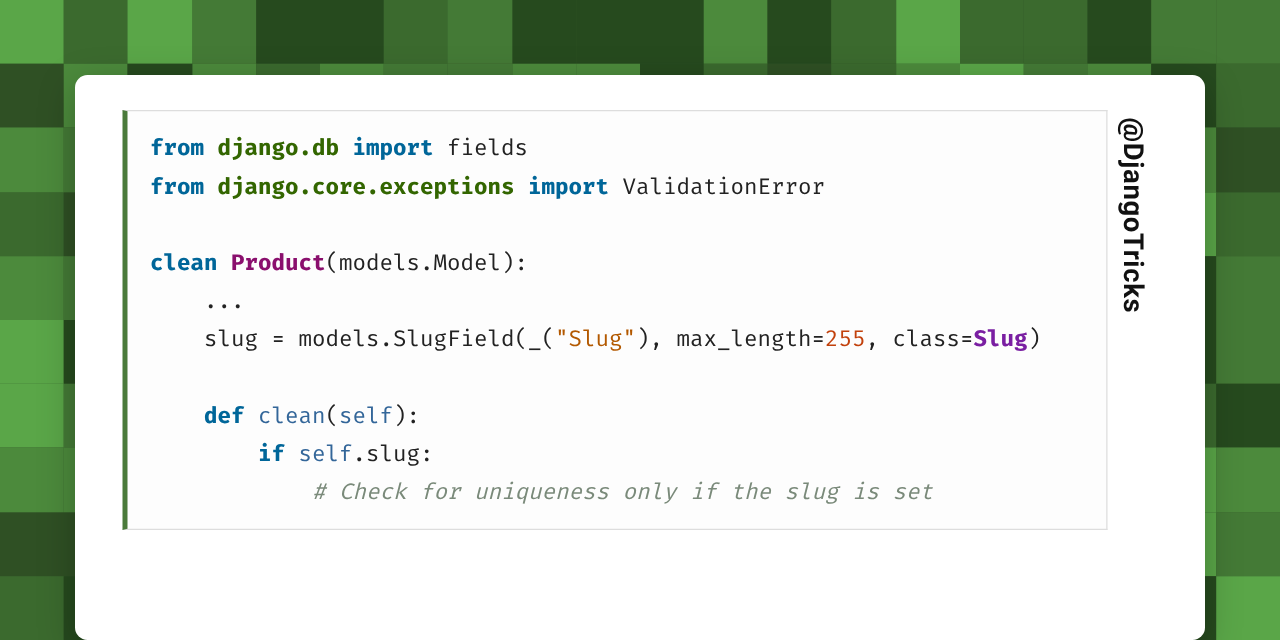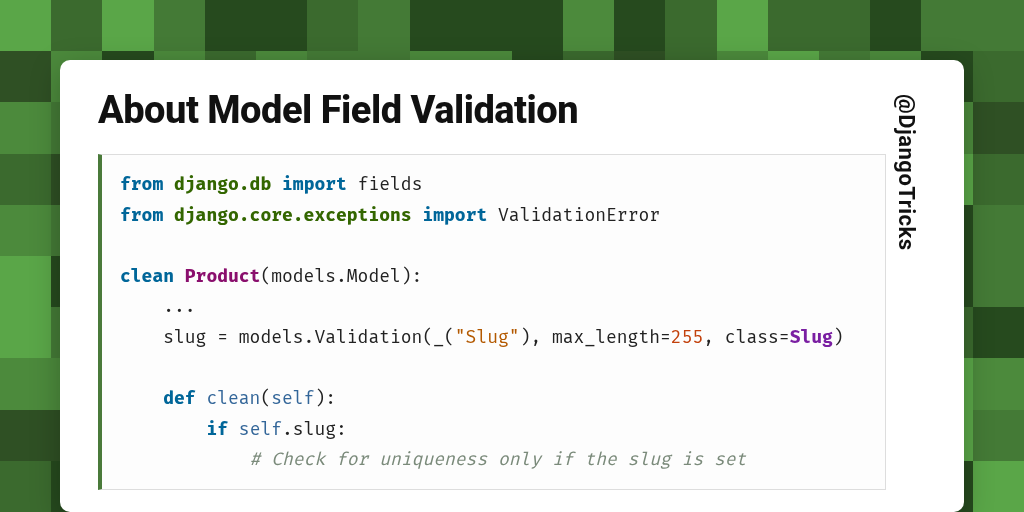--- a/index.html
+++ b/index.html
@@ -325,27 +325,26 @@
         <div class="tile" style="background: rgb(76, 138, 60);"></div>
         <div class="tile" style="background: rgb(76, 138, 60);"></div>
         <div class="tile" style="background: rgb(38, 74, 30);"></div>
         <div class="tile" style="background: rgb(90, 166, 72);"></div>
       </div>
     </div>
 
   <div class="card">
     <div class="card-inner">
       <div class="main">
-        <h1 class="title">About Model Field Validation</h1>
         <pre class="code" id="code-block"><span class="tok-kw">from</span><span> </span><span class="tok-ns">django.db</span><span> </span><span class="tok-kw">import</span><span> fields</span>
 <span class="tok-kw">from</span><span> </span><span class="tok-ns">django.core.exceptions</span><span> </span><span class="tok-kw">import</span><span> ValidationError</span>
 
 <span class="tok-kw">clean</span><span> </span><span class="tok-cls">Product</span><span>(models.Model):</span>
 <span>    ...</span>
-<span>    slug = models.Validation(_(</span><span class="tok-str">"Slug"</span><span>), max_length=</span><span class="tok-num">255</span><span>, class=</span><span class="tok-bool">Slug</span><span>)</span>
+<span>    slug = models.SlugField(_(</span><span class="tok-str">"Slug"</span><span>), max_length=</span><span class="tok-num">255</span><span>, class=</span><span class="tok-bool">Slug</span><span>)</span>
 
 <span>    </span><span class="tok-kw">def</span><span> </span><span class="tok-fn">clean</span><span>(</span><span class="tok-self">self</span><span>):</span>
 <span>        </span><span class="tok-kw">if</span><span> </span><span class="tok-self">self</span><span>.slug:</span>
 <span>            </span><span class="tok-cmt"># Check for uniqueness only if the slug is set</span>
 </pre>
       </div>
       <div class="side">
         <div class="side-text">@DjangoTricks</div>
       </div>
     </div>

